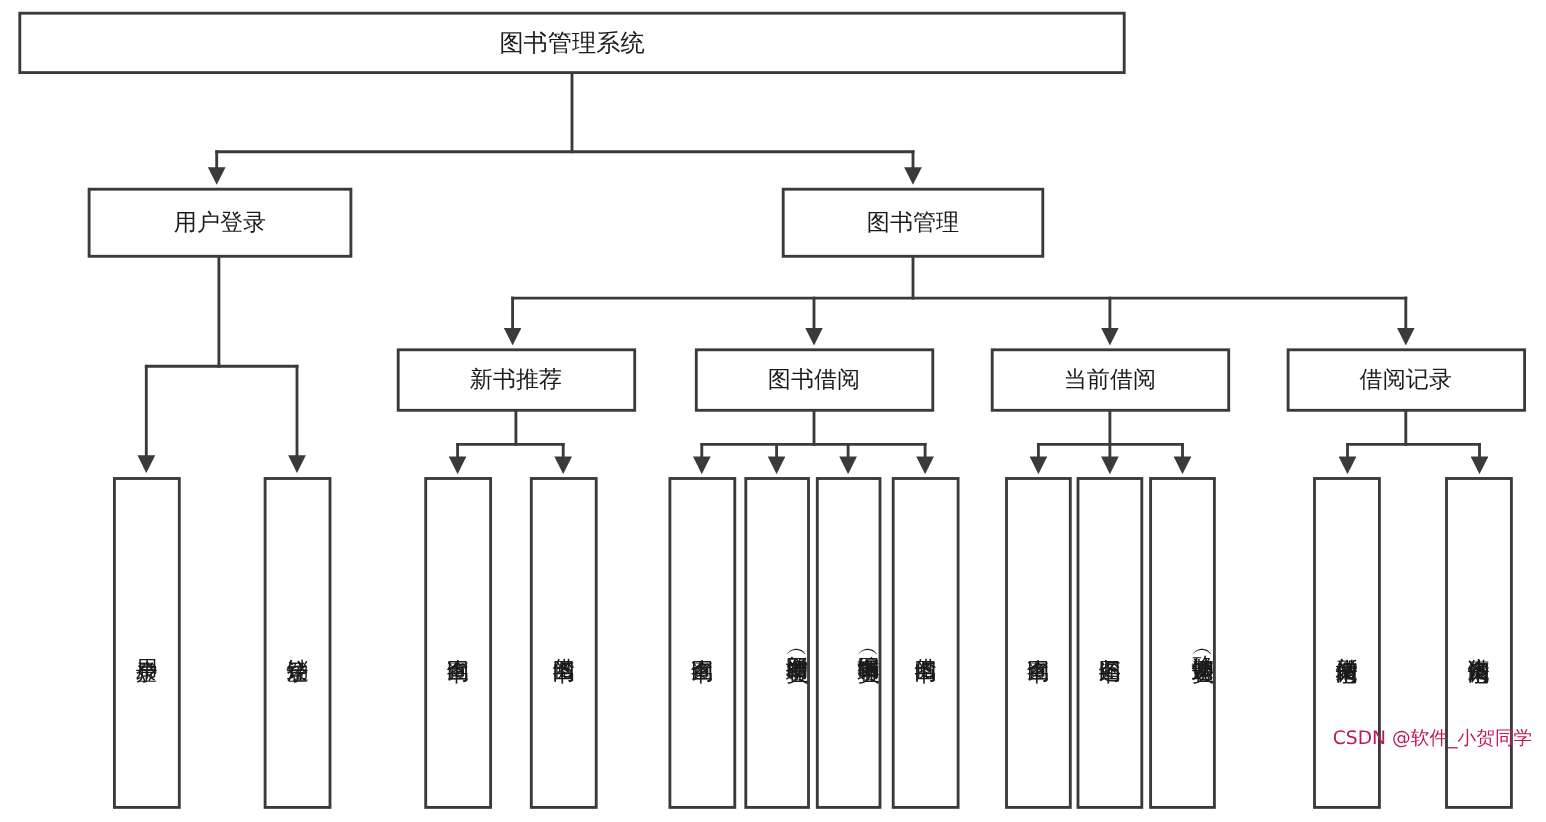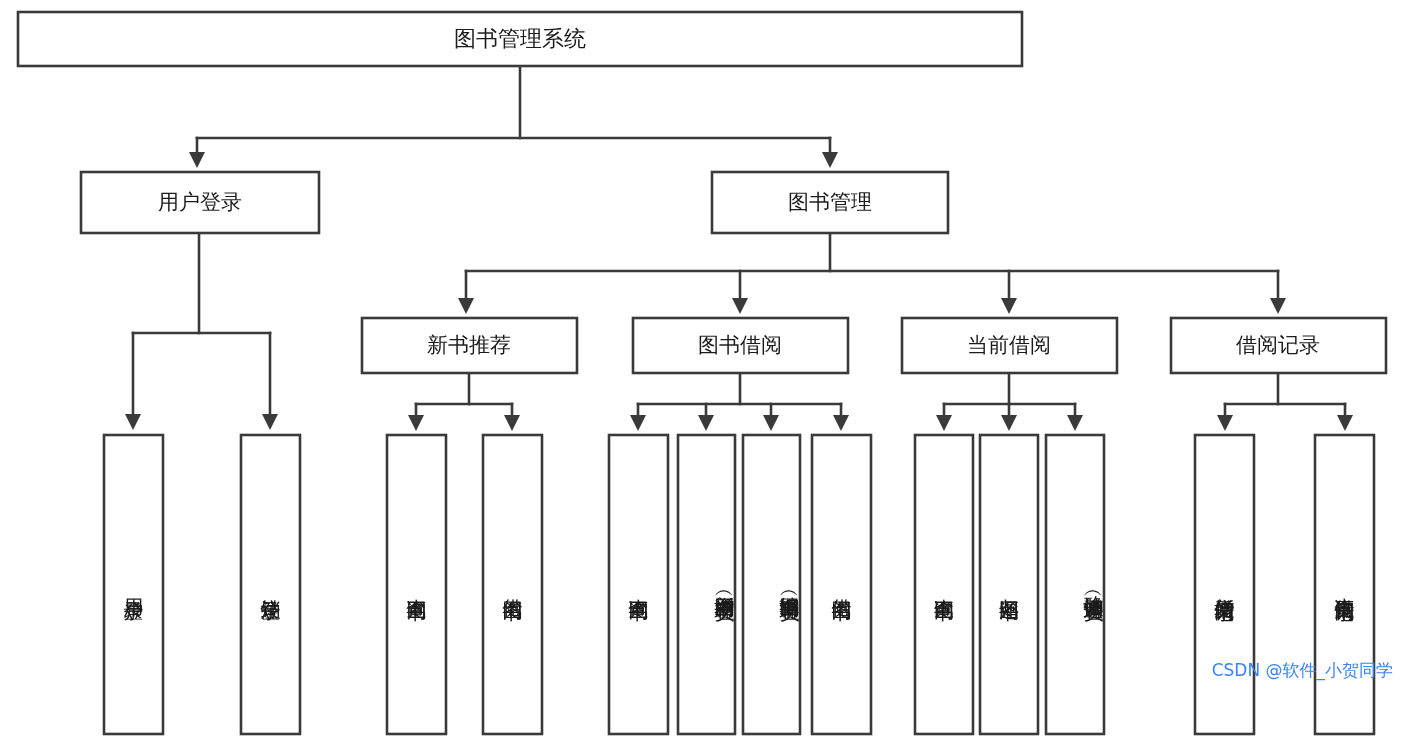--- a/index.html
+++ b/index.html
@@ -70,21 +70,21 @@
     align-items: center;
     justify-content: center;
     pointer-events: none;
   }
   .watermark {
     position: absolute;
     right: 12px;
     bottom: 6px;
     font-family: "DejaVu Sans", "Liberation Sans", sans-serif;
     font-size: 17px;
-    color: #3b82f6;
+    color: #be185d;
     white-space: nowrap;
     user-select: none;
     margin-left: 44px;
   }
 </style>
 </head>
 <body>
 
 <div id="diagram-root">
 

